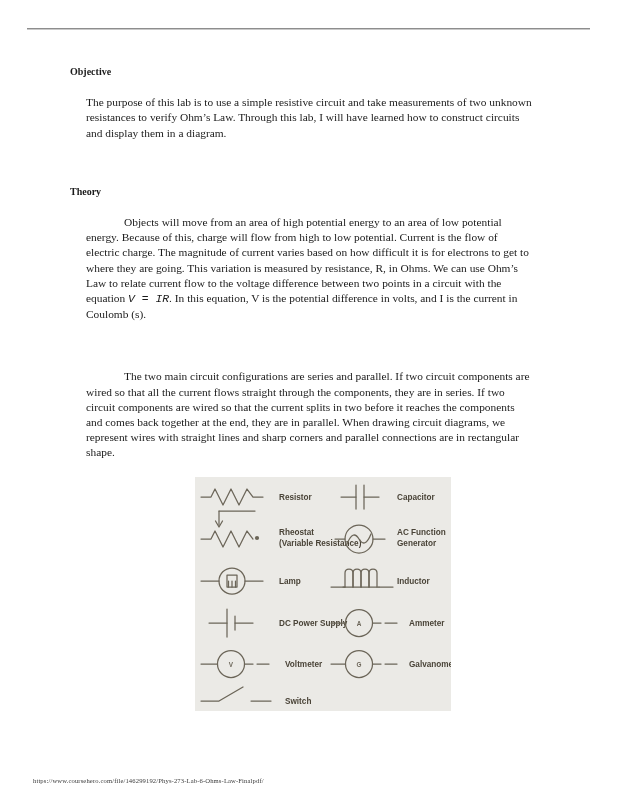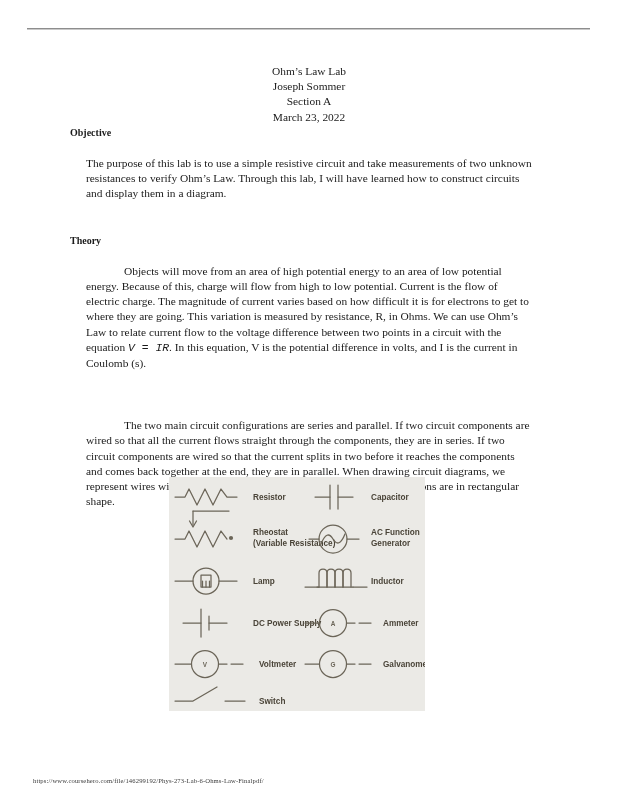--- a/index.html
+++ b/index.html
@@ -72,21 +72,21 @@
   .figure-caption {
     text-align: center;
     font-size: 11.4px;
     line-height: 15.2px;
     margin-top: 10px;
   }
 
   
   #figure-wrap {
     position: absolute;
-    left: 169px;
+    left: 195px;
     top: 477px;
     width: 236px;
     height: 234px;
     background: #ebeae6;
   }
   #figure-svg { display: block; }
 
   
   .footer-line {
     position: absolute;
@@ -109,33 +109,27 @@
 </style>
 </head>
 <body>
 
 <div id="page">
 
   <div id="top-rule"></div>
 
   <div id="content">
 
-    <div class="center-block">
-      <div>Ohm’s Law Lab</div>
-      <div>Joseph Sommer</div>
-      <div>Section A</div>
-      <div>March 23, 2022</div>
-    </div>
 
     <div class="section-heading tight">Objective</div>
     <p class="body">The purpose of this lab is to use a simple resistive circuit and take measurements of two unknown resistances to verify Ohm’s Law. Through this lab, I will have learned how to construct circuits and display them in a diagram.</p>
 
     <div class="gap"></div>
 
-    <div class="section-heading" style="margin-top:0">Theory</div>
+    <div class="section-heading" style="margin-top:12px">Theory</div>
 
     <p class="body indent"><span>Objects will move from an area of high potential energy to an area of low potential energy. Because of this, charge will flow from high to low potential. Current is the flow of electric charge. The magnitude of current varies based on how difficult it is for electrons to get to where they are going. This variation is measured by resistance, R, in Ohms. We can use Ohm’s Law to relate current flow to the voltage difference between two points in a circuit with the equation </span><span class="eq">V = IR</span><span>. In this equation, V is the potential difference in volts, and I is the current in Coulomb (s).</span></p>
 
     <div class="gap"></div>
 
     <p class="body indent">The two main circuit configurations are series and parallel. If two circuit components are wired so that all the current flows straight through the components, they are in series. If two circuit components are wired so that the current splits in two before it reaches the components and comes back together at the end, they are in parallel. When drawing circuit diagrams, we represent wires with straight lines and sharp corners and parallel connections are in rectangular shape.</p>
 
     <div class="gap"></div>
 
 

